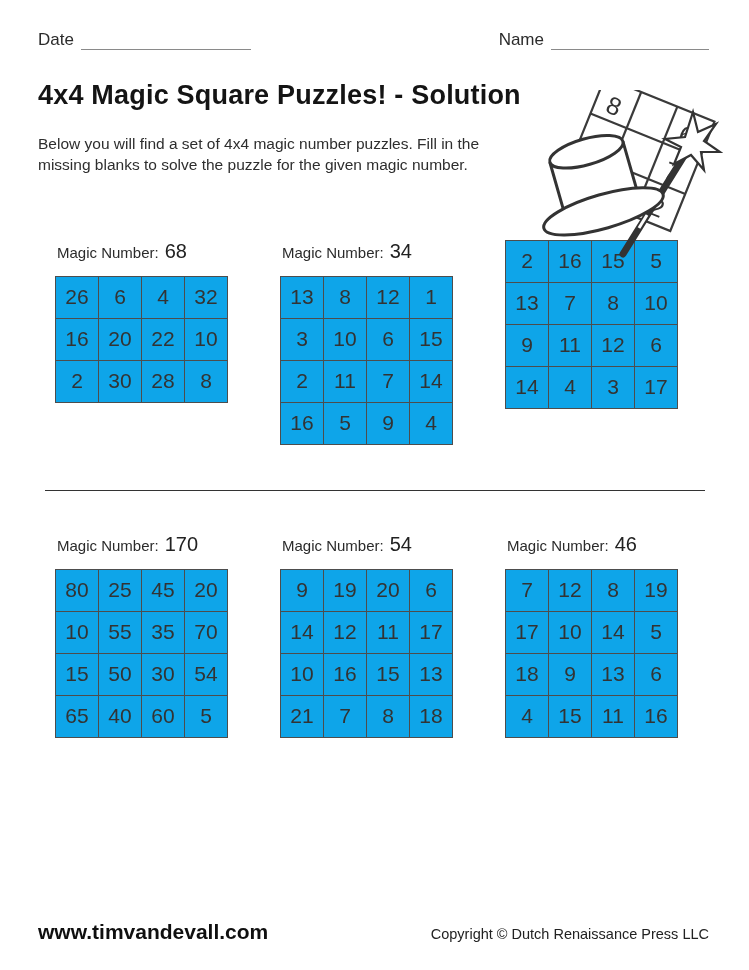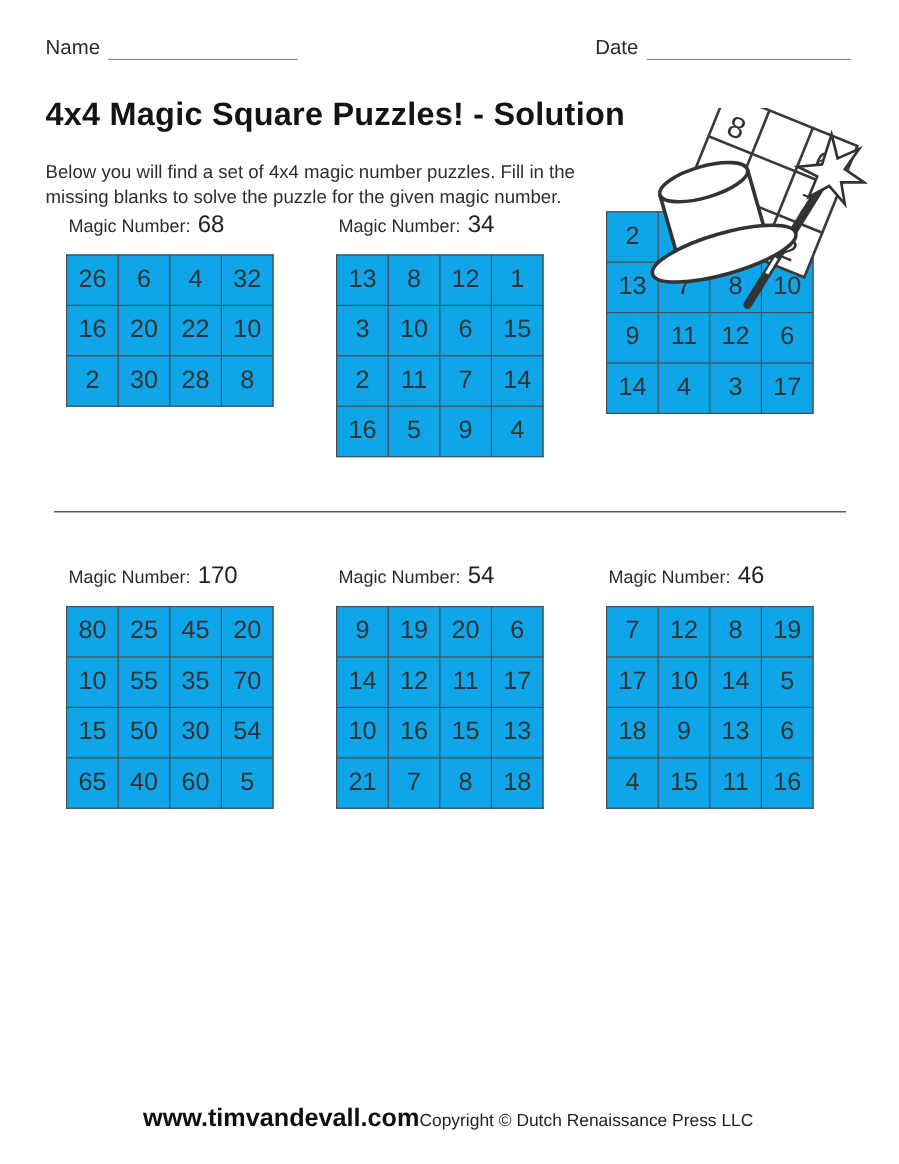--- a/index.html
+++ b/index.html
@@ -57,21 +57,21 @@
     width:200px; height:178px;
   }
 
   
   .puzzles-row {
     display:flex;
     margin-left:55px;
     margin-right:44px;
     gap:50px;
   }
-  .puzzles-row.first { }
+  .puzzles-row.first { margin-top:64px; }
   .puzzles-row.second { margin-top:42px;align-items:flex-end; }
   .puzzle { width:175px; }
   .puzzle-label {
     font-size:15px;
     color:#2b2b2b;
     margin-bottom:13px;
     margin-left:2px;
     white-space:nowrap;
   }
   .puzzle-label .num { font-size:20px; margin-left:6px; color:#222; }
@@ -90,39 +90,39 @@
     border:none;
     border-top:1.6px solid #333;
     margin:45px 44px 0 45px;
   }
 
   
   footer.page-footer {
     position:absolute;
     left:38px; right:40px; bottom:26px;
     display:flex;
-    justify-content:center;
+    justify-content:space-between;
     align-items:flex-end;
   }
   .site { font-weight:bold; font-size:21px; color:#0f0f0f; }
   .copyright { font-size:14.5px; color:#222; padding-bottom:2px; }
 </style>
 </head>
 <body>
 
 <div class="page">
 
   <header class="top-row">
     <div class="field">
+      <span>Date</span>
+      <span class="field-line"></span>
+    </div>
+    <div class="field">
       <span>Name</span>
       <span class="field-line name"></span>
-    </div>
-    <div class="field">
-      <span>Date</span>
-      <span class="field-line"></span>
     </div>
   </header>
 
   <h1 class="title">4x4 Magic Square Puzzles! - Solution</h1>
 
   <div class="intro">
     <p>Below you will find a set of 4x4 magic number puzzles. Fill in the missing blanks to solve the puzzle for the given magic number.</p>
   </div>
 
   <div class="illustration">

